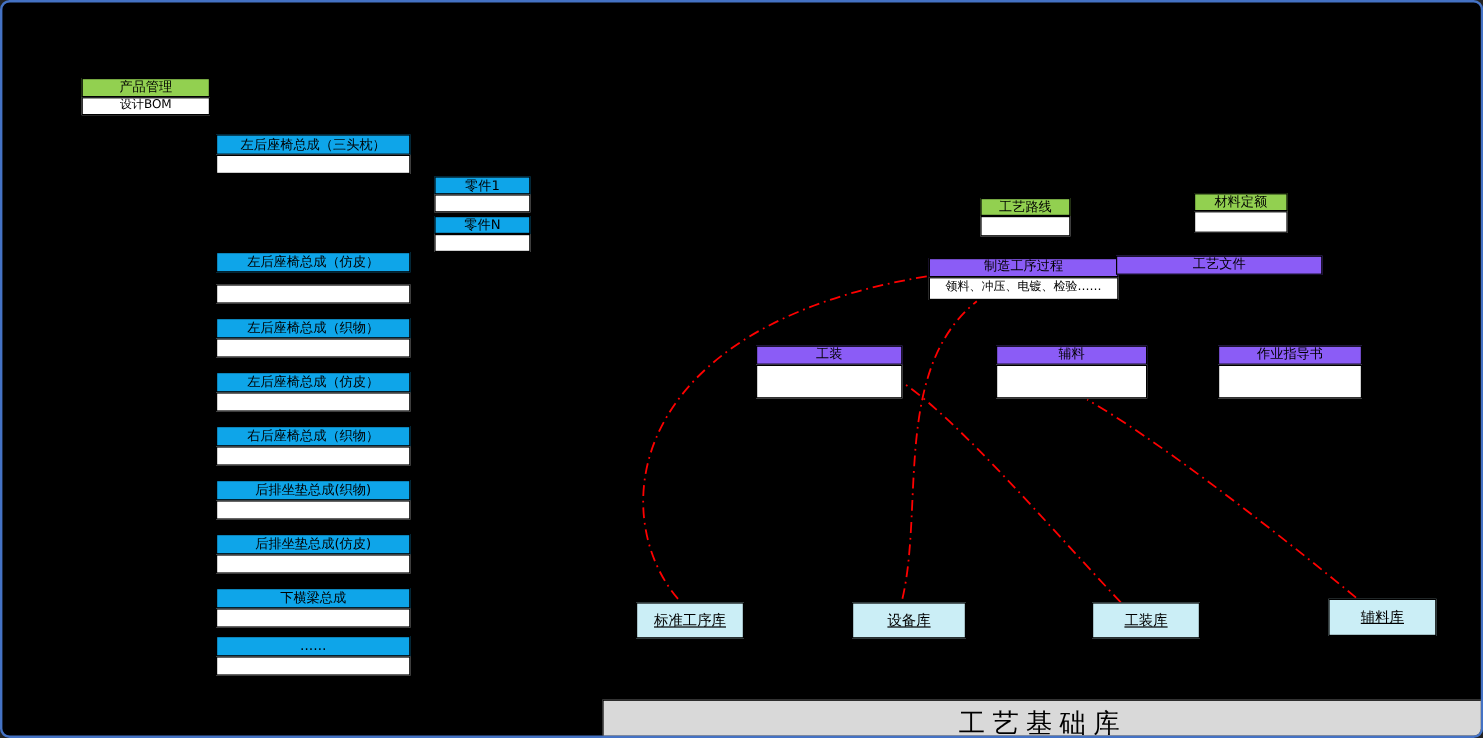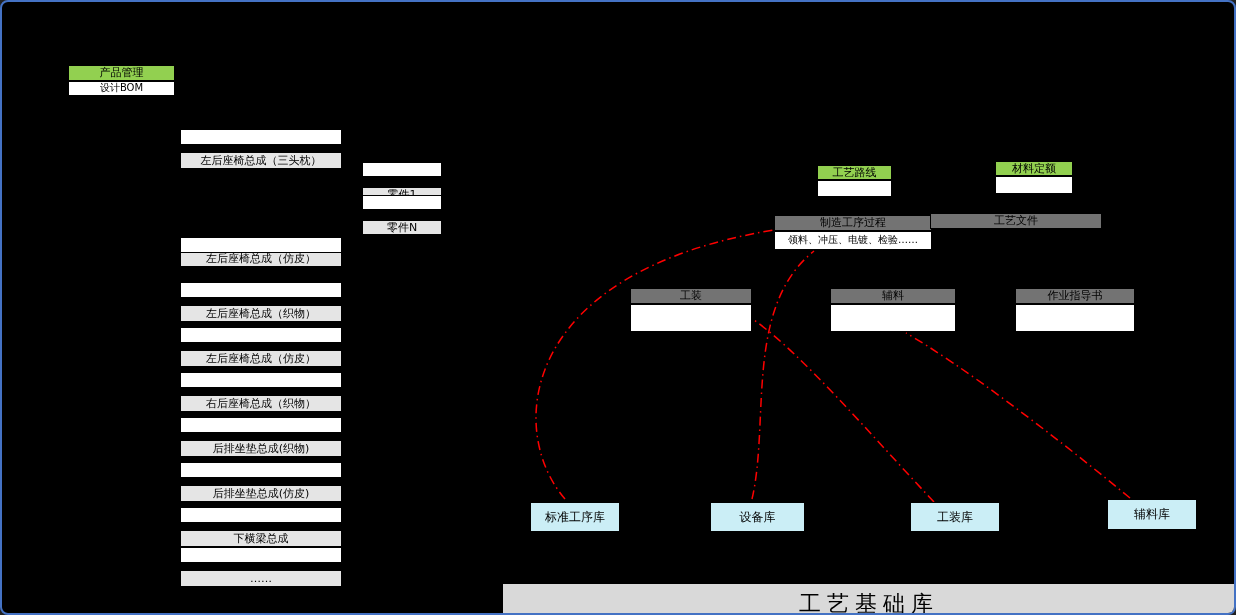--- a/index.html
+++ b/index.html
@@ -22,25 +22,25 @@
     align-items:center;
     justify-content:center;
     text-align:center;
     color:#000;
     font-size:11px;
     line-height:1.05;
     white-space:nowrap;
     overflow:hidden;
   }
   .hdr-green{background:#92D050;}
-  .hdr-cyan{background:#e5e5e5;margin-top:40px;}
-  .hdr-pink{background:#737373;font-family:Liberation Serif, serif;}
+  .hdr-cyan{background:#0ea5e9;}
+  .hdr-pink{background:#8b5cf6;font-family:Liberation Serif, serif;}
   .body-white{background:#FFFFFF;}
   .small-text{font-size:10px;}
-  .lib{background:#CBEEF6;font-size:12px;}
+  .lib{background:#CBEEF6;font-size:12px;text-decoration:underline;}
   .base{background:#D9D9D9;font-size:22px;letter-spacing:6px;margin-top:34px;}
   #connectors{
     position:absolute;left:0;top:0;width:1236px;height:615px;
     pointer-events:none;
   }
   #connectors path{
     fill:none;
     stroke:#FF0000;
     stroke-width:1.5;
     stroke-dasharray:9 4 1.5 4;

